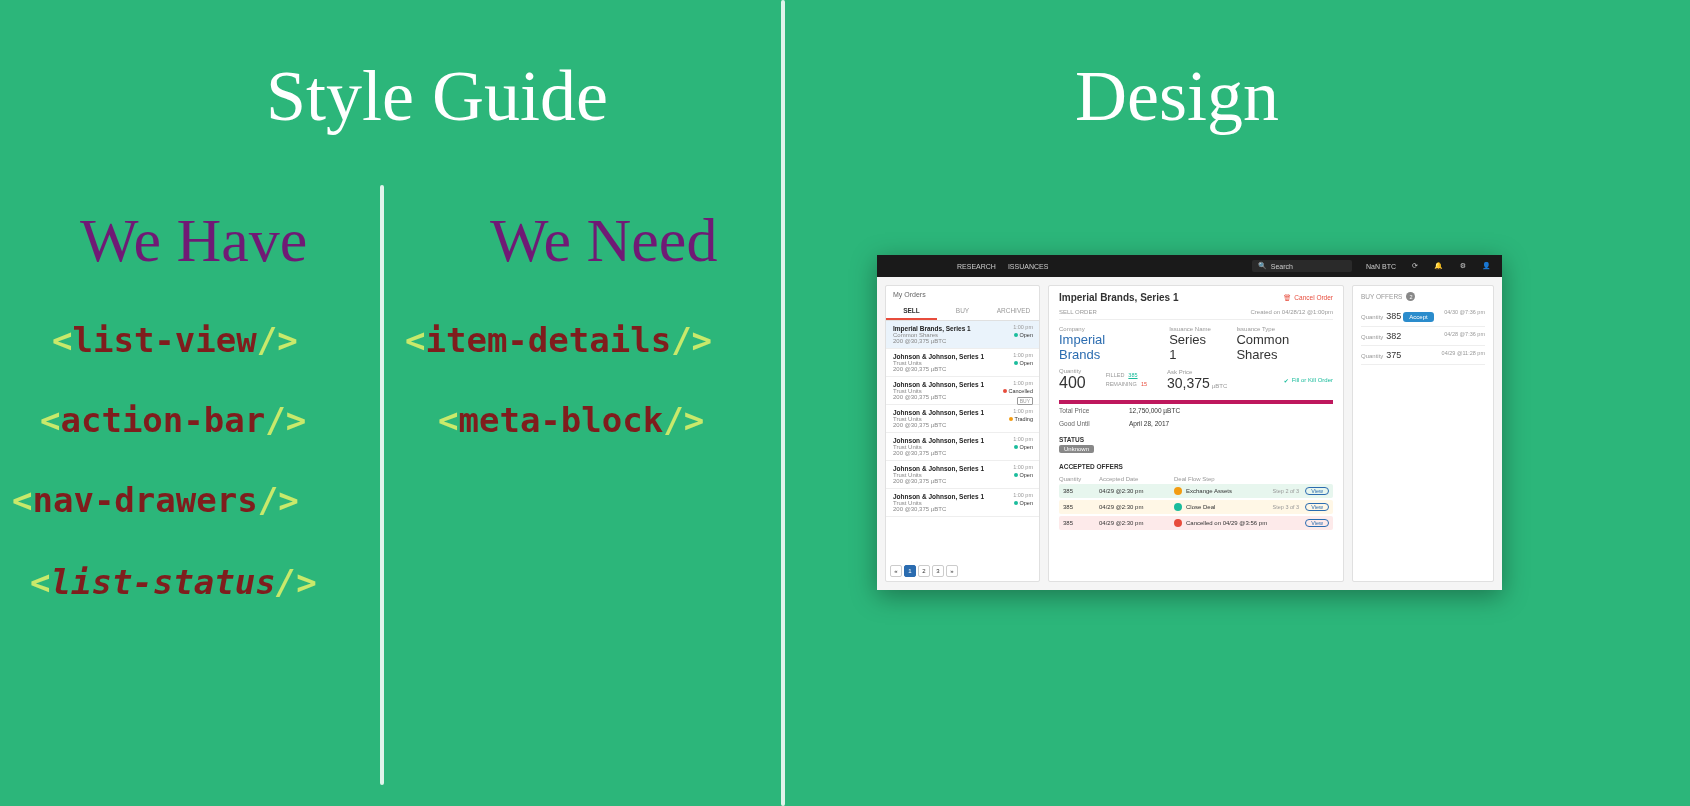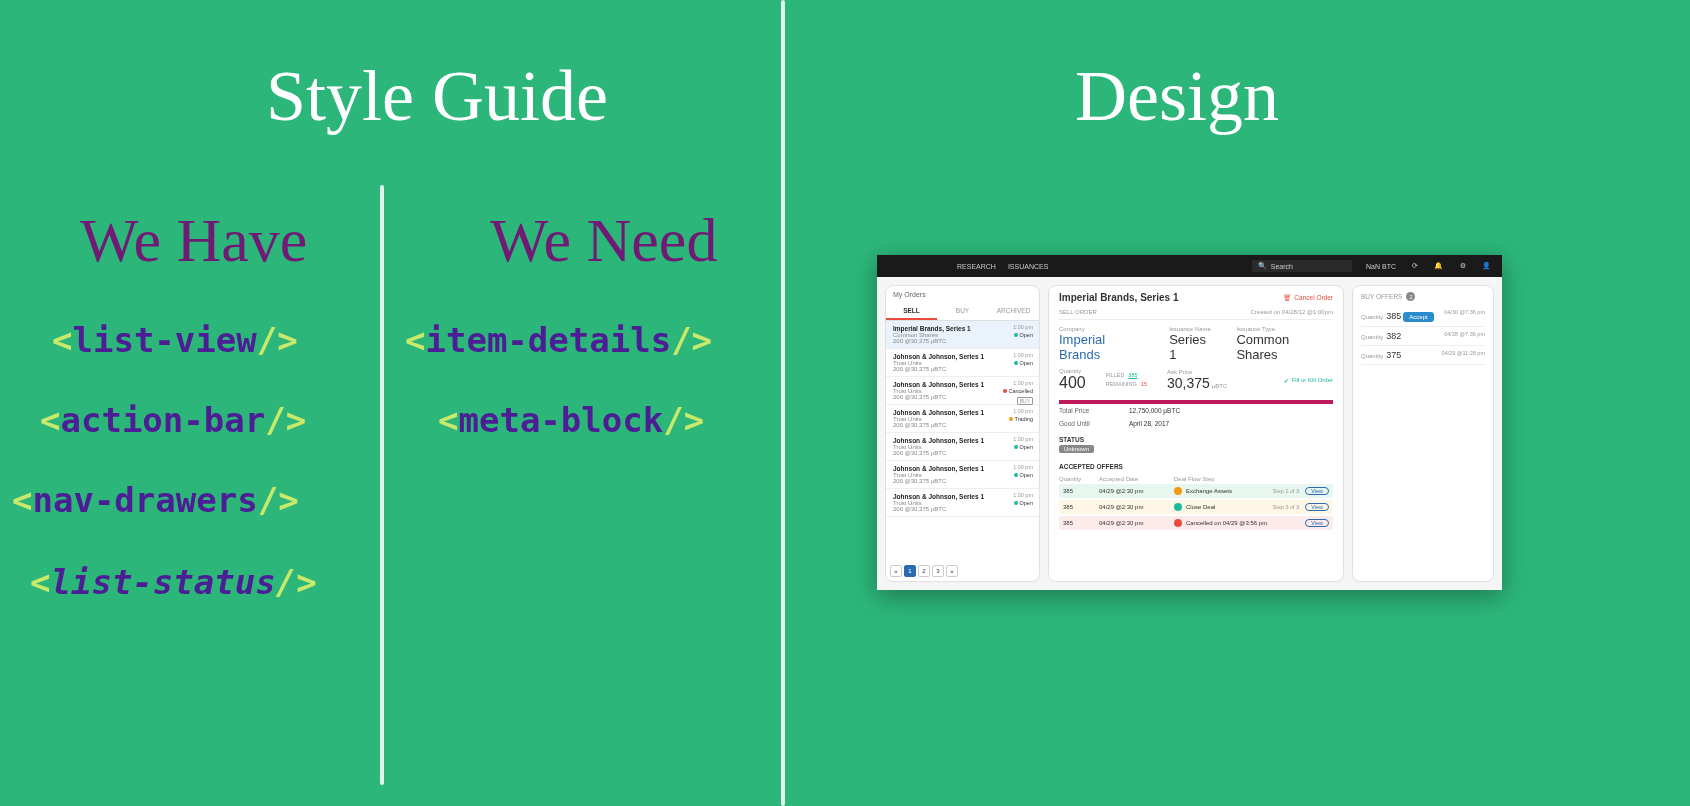--- a/index.html
+++ b/index.html
@@ -34,21 +34,21 @@
 .subhead-need { left: 490px; top: 205px; }
 
 
 .tag {
   font-family: 'Menlo', monospace;
   font-size: 34px;
   font-weight: bold;
   position: absolute;
 }
 .tag .br { color: #c9e96b; }
-.tag .nm { color: #4c1d95; }
+.tag .nm { color: #7f1d1d; }
 .tag-lv { left: 52px; top: 320px; }
 .tag-ab { left: 40px; top: 400px; }
 .tag-nd { left: 12px; top: 480px; }
 .tag-ls { left: 30px; top: 562px; font-style: italic; }
 .tag-id { left: 405px; top: 320px; }
 .tag-mb { left: 438px; top: 400px; }
 
 
 .vdiv {
   position: absolute;
@@ -86,21 +86,21 @@
 .mock-topbar .nav { display:flex; gap:12px; margin-left:70px;}
 .mock-topbar .spacer { flex:1; }
 .mock-topbar .search {
   background: #2a2a2a; border-radius: 2px; padding: 2px 6px;
   display:flex; align-items:center; gap:4px; width:100px;
 }
 .mock-topbar .ic { width:10px; height:10px; display:flex; align-items:center; justify-content:center;}
 
 .mock-body { flex:1; display:flex; gap:8px; padding:8px; }
 
-.panel { background:#fff; border:1px solid #e0e0e0; border-radius:8px; }
+.panel { background:#fff; border:1px solid #e0e0e0; border-radius:2px; }
 
 .left-panel { width: 155px; display:flex; flex-direction:column;}
 .lp-title { padding:5px 7px; color:#666; }
 .lp-tabs { display:flex; border-bottom:1px solid #e0e0e0; font-size:6.5px;}
 .lp-tab { flex:1; text-align:center; padding:4px 0; color:#999;}
 .lp-tab.active { color:#333; border-bottom:2px solid #e74c3c; font-weight:bold;}
 .lp-list { flex:1; overflow:hidden;}
 .lp-item { padding:4px 7px; border-bottom:1px solid #eee; position:relative;}
 .lp-item.sel { background:#eaf3fb;}
 .lp-item .ln1 { color:#222; font-weight:bold; font-size:6.5px;}

